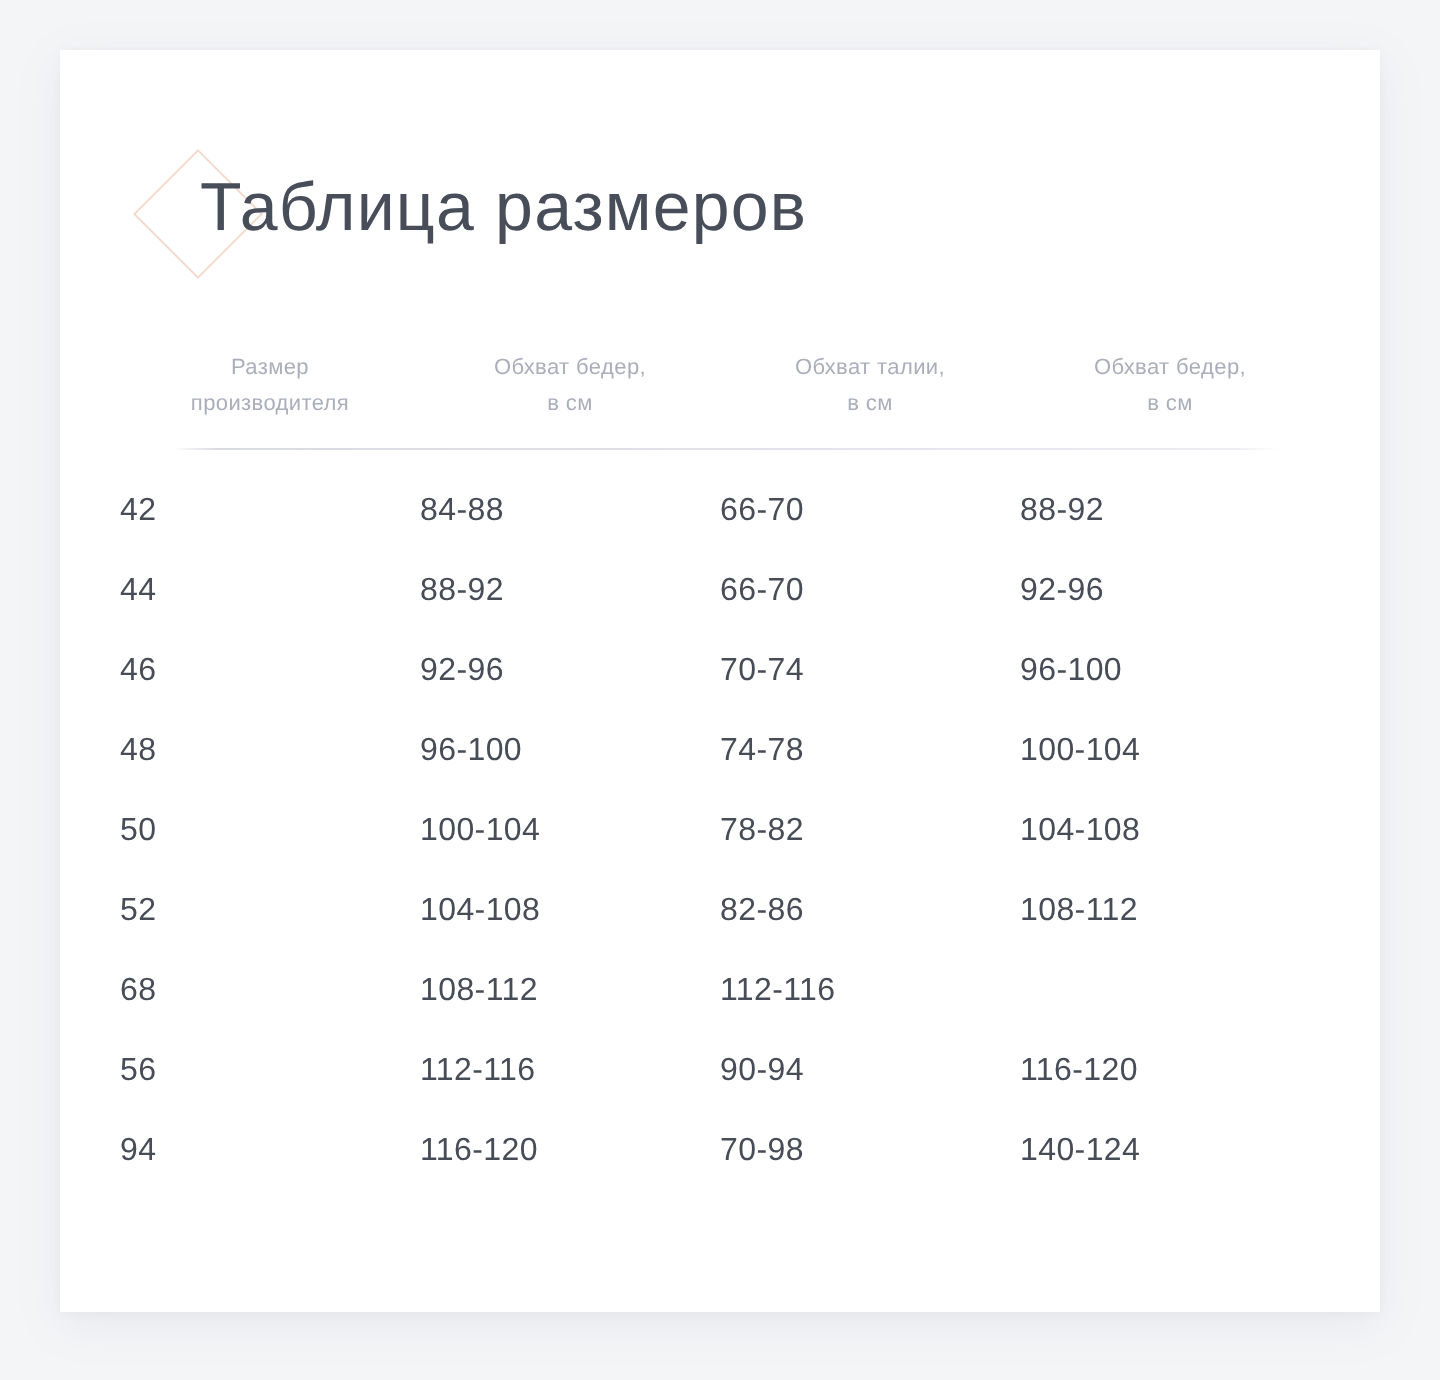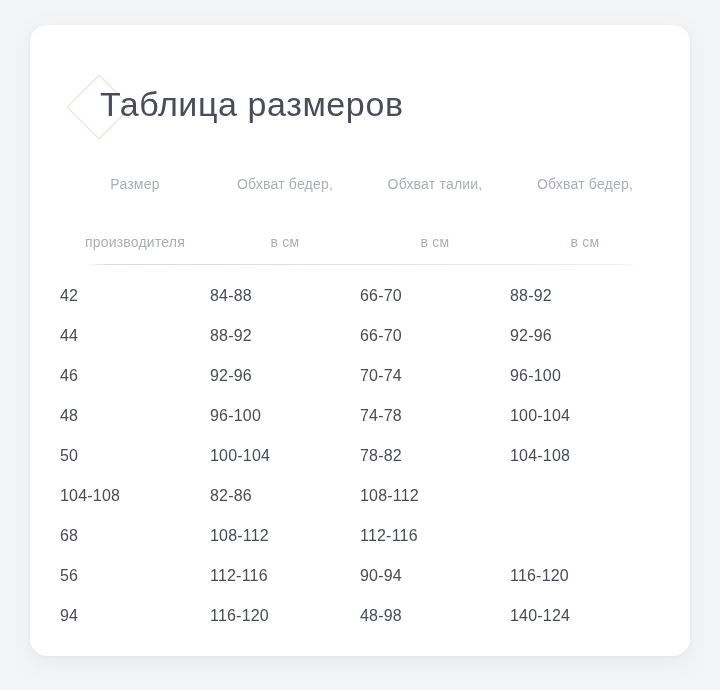--- a/index.html
+++ b/index.html
@@ -11,21 +11,21 @@
     font-family: "Liberation Sans", "DejaVu Sans", sans-serif;
     overflow: hidden;
   }
   .card {
     position: absolute;
     left: 30px;
     top: 25px;
     width: 660px;
     height: 631px;
     background: #ffffff;
-    border-radius: 17px;
+    border-radius: 0;
     box-shadow: 0 6px 22px rgba(125, 130, 145, 0.10), 0 1px 4px rgba(125,130,145,0.06);
   }
   .diamond {
     position: absolute;
     left: 46px;
     top: 59px;
     width: 44px;
     height: 44px;
     border: 1px solid #f4dacd;
     transform: rotate(45deg);
@@ -54,24 +54,23 @@
     display: grid;
     grid-template-columns: repeat(4, 1fr);
   }
   .th {
     display: flex;
     flex-direction: column;
     align-items: center;
     justify-content: flex-start;
     text-align: center;
     color: #a9aeba;
-    font-size: 14px;
+    font-size: 11px;
     line-height: 18px;
     letter-spacing: 0.2px;
-    gap: 40px;
   }
   .divider {
     height: 1px;
     margin: 13px 20px 0 26px;
     background: linear-gradient(to right,
       rgba(215,217,224,0) 0%,
       #d9dbe2 4%,
       #e2e3e9 55%,
       #eceef2 96%,
       rgba(236,238,242,0) 100%);
@@ -154,20 +153,21 @@
       </div>
 
       <div class="row">
         <div class="td">50</div>
         <div class="td">100-104</div>
         <div class="td">78-82</div>
         <div class="td">104-108</div>
       </div>
 
       <div class="row">
+        <div class="td">52</div>
         <div class="td">104-108</div>
         <div class="td">82-86</div>
         <div class="td">108-112</div>
       </div>
 
       <div class="row">
         <div class="td">68</div>
         <div class="td">108-112</div>
         <div class="td">112-116</div>
       </div>
@@ -175,19 +175,19 @@
       <div class="row">
         <div class="td">56</div>
         <div class="td">112-116</div>
         <div class="td">90-94</div>
         <div class="td">116-120</div>
       </div>
 
       <div class="row">
         <div class="td">94</div>
         <div class="td">116-120</div>
-        <div class="td">48-98</div>
+        <div class="td">70-98</div>
         <div class="td">140-124</div>
       </div>
 
     </div>
   </div>
 </div>
 
 </body></html>

